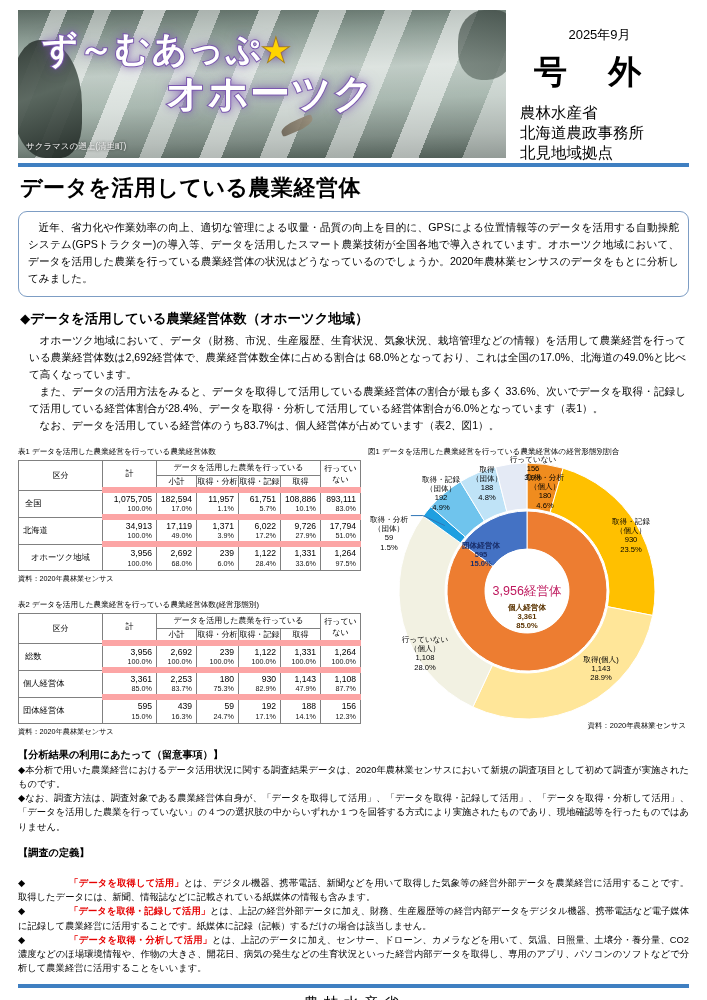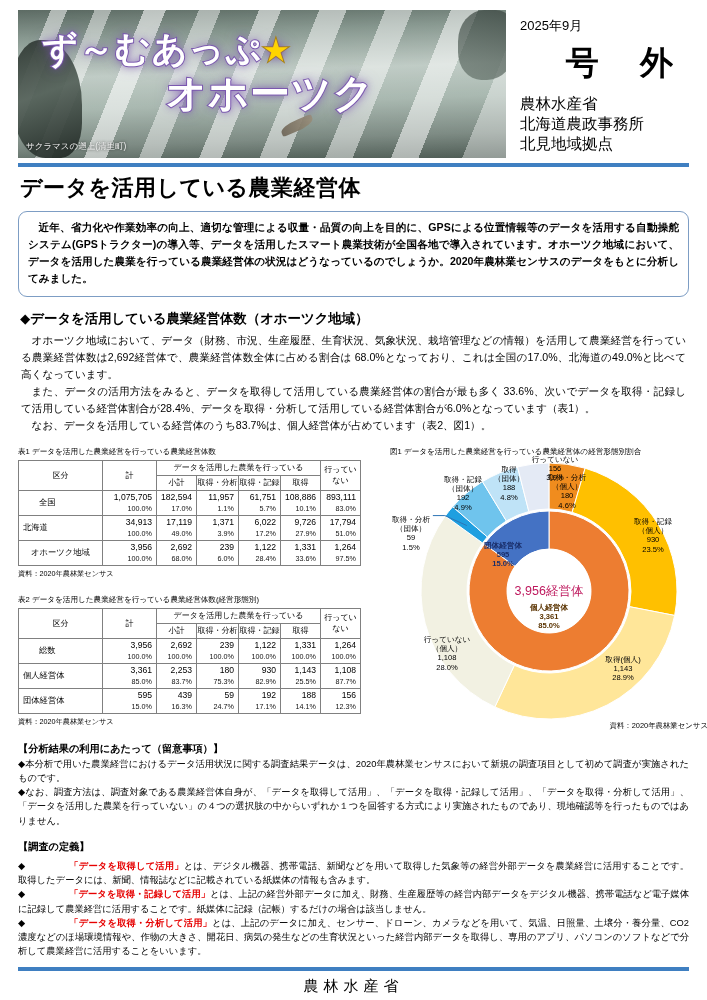--- a/index.html
+++ b/index.html
@@ -54,83 +54,83 @@
   }
   .banner-title1 { left: 24px; top: 16px; font-size: 35px; }
   .banner-title2 { left: 148px; top: 56px; font-size: 40px; }
   .star { color: #FFD400; -webkit-text-stroke: 2px #b08a00; font-size: 31px; }
   .banner-cap {
     position: absolute; left: 8px; bottom: 5px; font-size: 8.5px; color: #f2f2f2;
     text-shadow: 0 0 3px rgba(0,0,0,.8); white-space: nowrap;
   }
 
   .masthead-right { flex: 1; padding-left: 14px; }
-  .issue-date { text-align: left; font-size: 13px; padding-right: 10px; margin-top: 7px; }
+  .issue-date { text-align: center; font-size: 13px; padding-right: 10px; margin-top: 16px; }
   .issue-label {
-    text-align: right; font-size: 33px; font-weight: 700;
+    text-align: left; font-size: 33px; font-weight: 700;
     letter-spacing: 16px; margin: 6px 0 8px 0; padding-left: 14px;
   }
   .org { font-size: 15.5px; line-height: 1.28; }
 
   .rule { height: 4px; background: #3f7fc1; margin: 3px 0 6px 0; }
 
   
   .article-title { font-size: 22px; font-weight: 700; letter-spacing: .5px; margin: 2px 0 8px 2px; }
 
   .lead-box {
     border: 1px solid #7d9dc4; border-radius: 9px;
     padding: 7px 9px 8px 9px; font-size: 10.6px; line-height: 1.62;
     text-align: justify;
   }
-  .lead-box p { text-indent: 1em; font-weight: bold; }
+  .lead-box p { text-indent: 1em; }
 
   
   .section-head { font-size: 13.4px; font-weight: 700; margin: 13px 0 4px 2px; }
-  .body-text { font-size: 10.6px; line-height: 1.62; text-align: justify; padding: 0 3px; }
+  .body-text { font-size: 10.6px; line-height: 1.62; text-align: justify; padding: 0 3px; margin-left: 8px; }
   .body-text p { text-indent: 1em; }
 
   
-  .cols { display: flex; margin-top: 12px; gap: 26px; }
+  .cols { display: flex; margin-top: 12px; gap: 4px; }
   .col-left { width: 340px; }
   .col-right { flex: 1; }
 
   .tbl-caption { font-size: 7.6px; margin-bottom: 3px; }
   table.data { border-collapse: collapse; width: 336px; table-layout: fixed; }
   table.data th, table.data td { border: 1px solid #808080; padding: 0; }
   table.data th {
     font-size: 8px; font-weight: 400; height: 15px;
   }
-  table.data td.rowhdr { font-size: 8.3px; text-align: left; padding-left: 20px; }
+  table.data td.rowhdr { font-size: 8.3px; text-align: left; padding-left: 6px; }
   table.data td.rowhdr.ind1 { padding-left: 4px; }
   table.data td.rowhdr.ind2 { padding-left: 12px; }
   table.data td.num { font-size: 8.6px; text-align: right; padding: 1px 4px 0 0; height: 13px; }
   table.data td.pct { font-size: 7.2px; text-align: right; padding: 0 4px 1px 0; height: 12px; color: #111; }
   table.data td.num, table.data td.pct { border-top: none; border-bottom: none; }
-  table.data tr.r-num td.num { border-top: 1px solid #fca5a5; }
+  table.data tr.r-num td.num { border-top: 6px solid #fca5a5; }
   table.data tr.r-pct td.pct { border-bottom: 1px solid #808080; }
   .src { font-size: 7.2px; margin-top: 3px; }
 
   
   .chart-title { font-size: 7.6px; text-align: left; margin-bottom: 2px; padding-left: 6px; }
   .chart-wrap { position: relative; width: 330px; height: 268px; }
   .chart-src { font-size: 7.4px; text-align: right; padding-right: 6px; margin-top: -6px; }
   .lbl { position: absolute; font-size: 7.6px; line-height: 1.24; text-align: center; white-space: nowrap; }
   .lbl.inner { color: #1a2f6b; font-weight: 600; }
   .lbl.innero { color: #5a3300; font-weight: 600; }
   .center-lbl {
     position: absolute; left: 0; right: 0; top: 124px; text-align: center;
     font-size: 12.5px; color: #be185d;
   }
 
   
   .notes { margin-top: 10px; font-size: 9.3px; line-height: 1.52; text-align: justify; }
   .notes h4 { font-size: 10.2px; margin-bottom: 1px; }
   .notes p { margin-bottom: 0px; }
   .defs { margin-top: 11px; font-size: 9.3px; line-height: 1.52; text-align: justify; }
-  .defs h4 { font-size: 10.2px; margin-bottom: 5px; }
+  .defs h4 { font-size: 10.2px; margin-bottom: 16px; }
   .red { color: #e60000; font-weight: 700; padding-left: 44px; }
 
   .footer-rule { height: 4px; background: #3f7fc1; margin: 9px 0 6px 0; }
   .footer-name { text-align: center; font-size: 15px; letter-spacing: 5px; }
 </style>
 </head>
 <body>
 
 <div class="page">
 
@@ -307,21 +307,21 @@
               <td class="num">180</td>
               <td class="num">930</td>
               <td class="num">1,143</td>
               <td class="num">1,108</td>
             </tr>
             <tr class="r-pct">
               <td class="pct">85.0%</td>
               <td class="pct">83.7%</td>
               <td class="pct">75.3%</td>
               <td class="pct">82.9%</td>
-              <td class="pct">25.5%</td>
+              <td class="pct">47.9%</td>
               <td class="pct">87.7%</td>
             </tr>
             <tr class="r-num">
               <td class="rowhdr ind1" rowspan="2">団体経営体</td>
               <td class="num">595</td>
               <td class="num">439</td>
               <td class="num">59</td>
               <td class="num">192</td>
               <td class="num">188</td>
               <td class="num">156</td>

